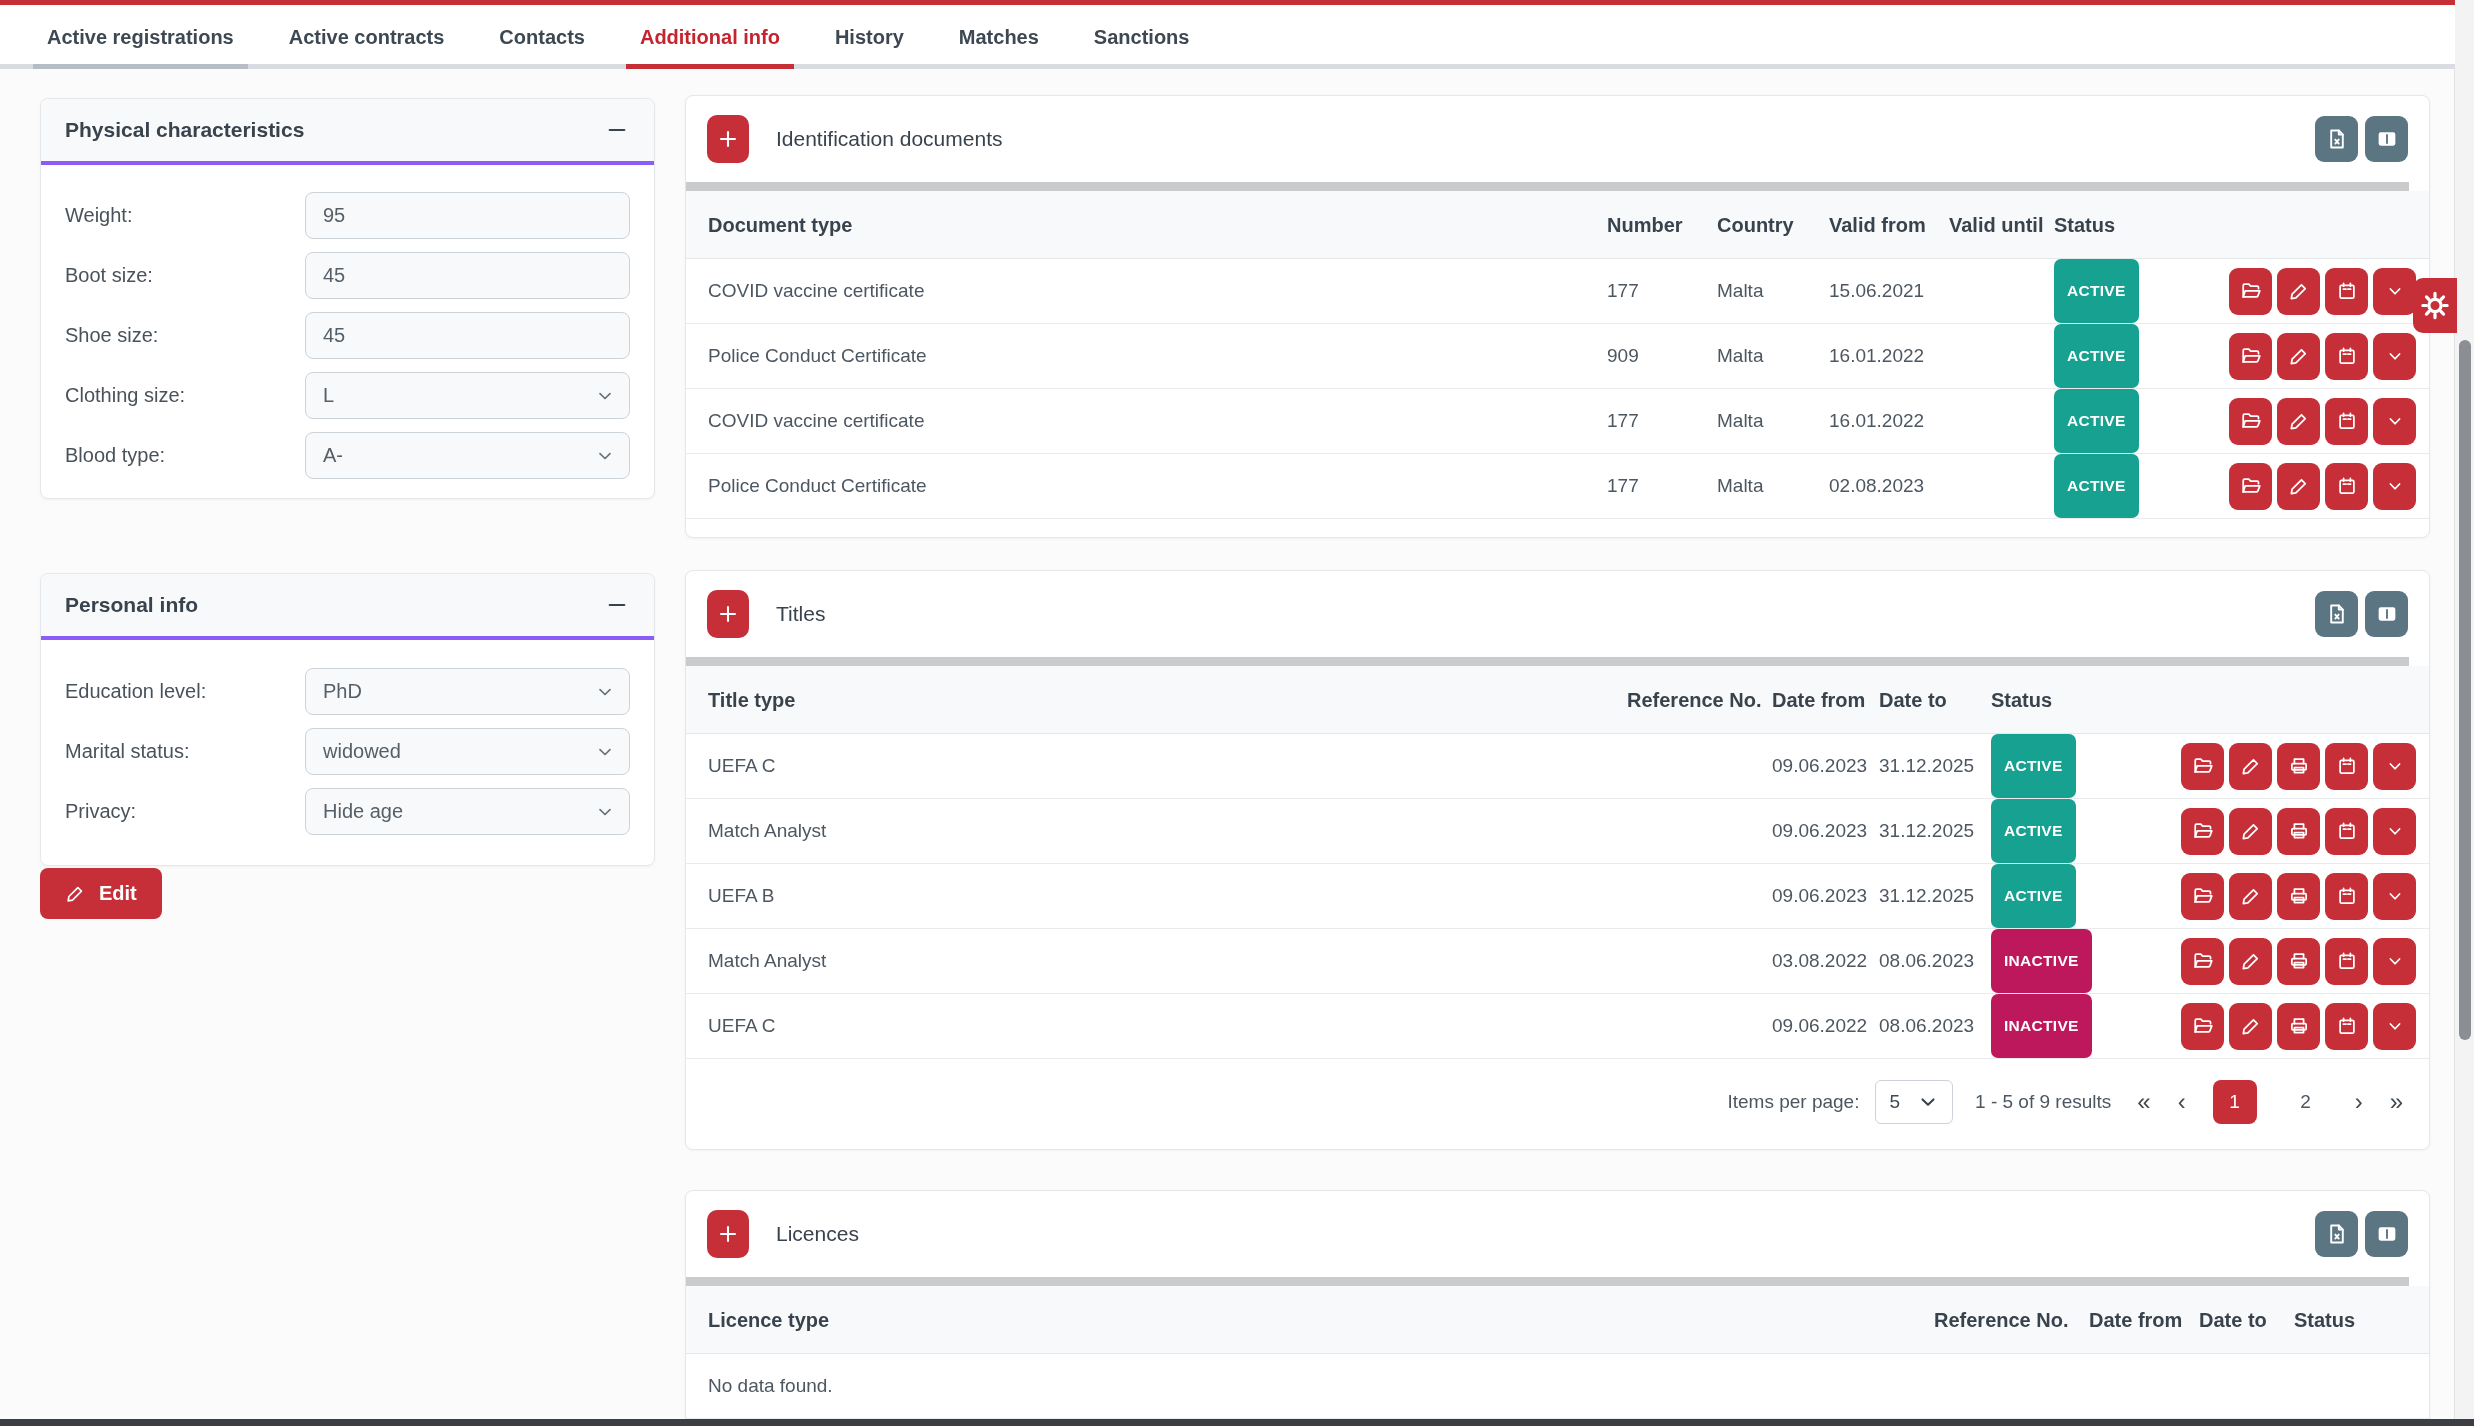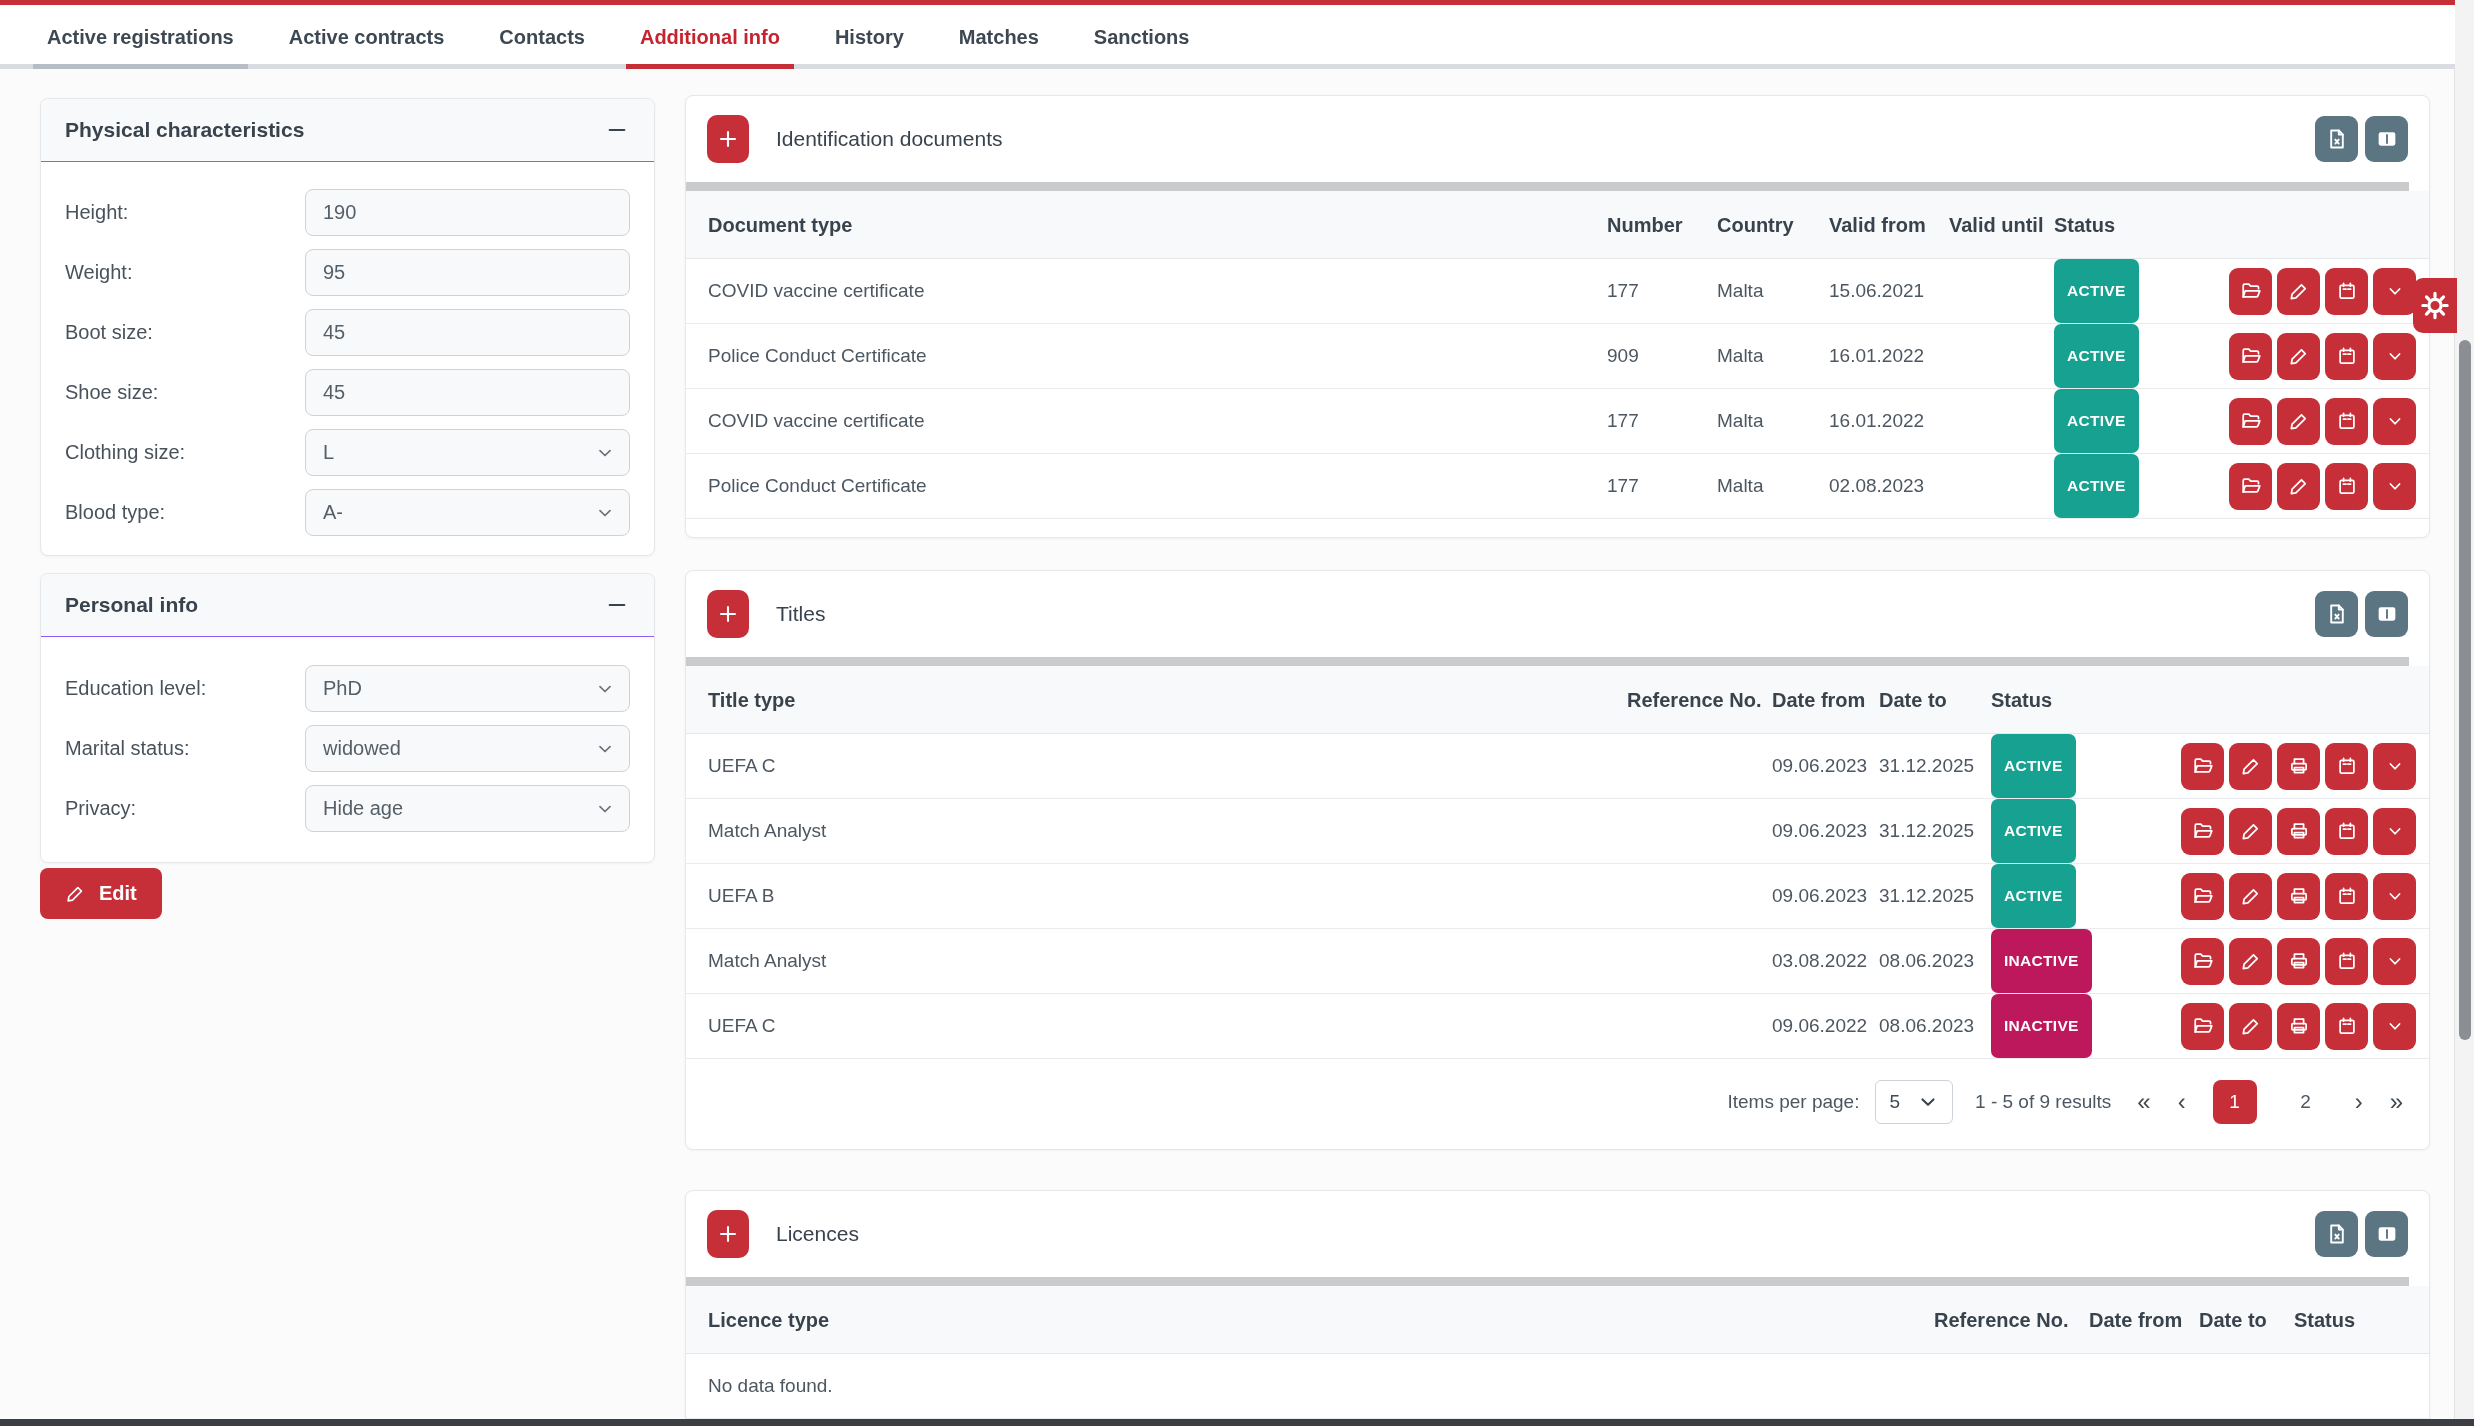--- a/index.html
+++ b/index.html
@@ -15,21 +15,21 @@
   .tab.active::after,.tab.indicated::after{content:"";position:absolute;left:-14px;right:-14px;bottom:0;height:5px;z-index:2;}
   .tab.active::after{background:#c62f38;}
   .tab.indicated::after{background:#b6bdc4;}
 
   
   .card{position:absolute;background:#fff;border:1px solid #e5e8eb;border-radius:8px;box-shadow:0 1px 3px rgba(40,50,60,.05);}
 
   
   .card-physical{left:40px;top:98px;width:613px;}
   .card-personal{left:40px;top:573px;width:613px;}
-  .panel-head{display:flex;align-items:center;justify-content:space-between;height:62px;background:#f8f9fa;border-bottom:1px solid #8b5cf6;border-radius:8px 8px 0 0;padding:0 24px;}
+  .panel-head{display:flex;align-items:center;justify-content:space-between;height:62px;background:#f8f9fa;border-bottom:4px solid #8b5cf6;border-radius:8px 8px 0 0;padding:0 24px;}
   .panel-title{font-size:21px;font-weight:700;color:#39434d;}
   .collapse-btn{width:26px;height:26px;display:flex;align-items:center;justify-content:center;cursor:pointer;background:none;border:none;padding:0;}
   .panel-body{padding:27px 24px 19px;}
   .panel-body.pers{padding:28px 24px 30px;}
   .field-row{display:flex;align-items:center;margin-bottom:13px;}
   .field-row:last-child{margin-bottom:0;}
   .field-label{width:240px;font-size:20px;color:#49525b;}
   .field-control{flex:1;height:45px;background:#f8f9fa;border:1px solid #ccd3d9;border-radius:8px;display:flex;align-items:center;padding:0 17px;font-size:20px;color:#555f68;position:relative;}
   .field-control.select{cursor:pointer;}
   .field-control .chev{position:absolute;right:14px;top:50%;margin-top:-10px;}
@@ -113,26 +113,20 @@
   <div class="card card-physical">
     <div class="panel-head">
       <span class="panel-title">Physical characteristics</span>
       <button class="collapse-btn">
         <svg class="ic ic-dark" width="22" height="22" viewBox="0 0 24 24">
             <path d="M4 12h16"></path>
           </svg>
       </button>
     </div>
     <div class="panel-body" id="phys-fields">
-        <div class="field-row">
-          <span class="field-label">Height:</span>
-          <div class="field-control">
-            <span>190</span>
-          </div>
-        </div>
         <div class="field-row">
           <span class="field-label">Weight:</span>
           <div class="field-control">
             <span>95</span>
           </div>
         </div>
         <div class="field-row">
           <span class="field-label">Boot size:</span>
           <div class="field-control">
             <span>45</span>

